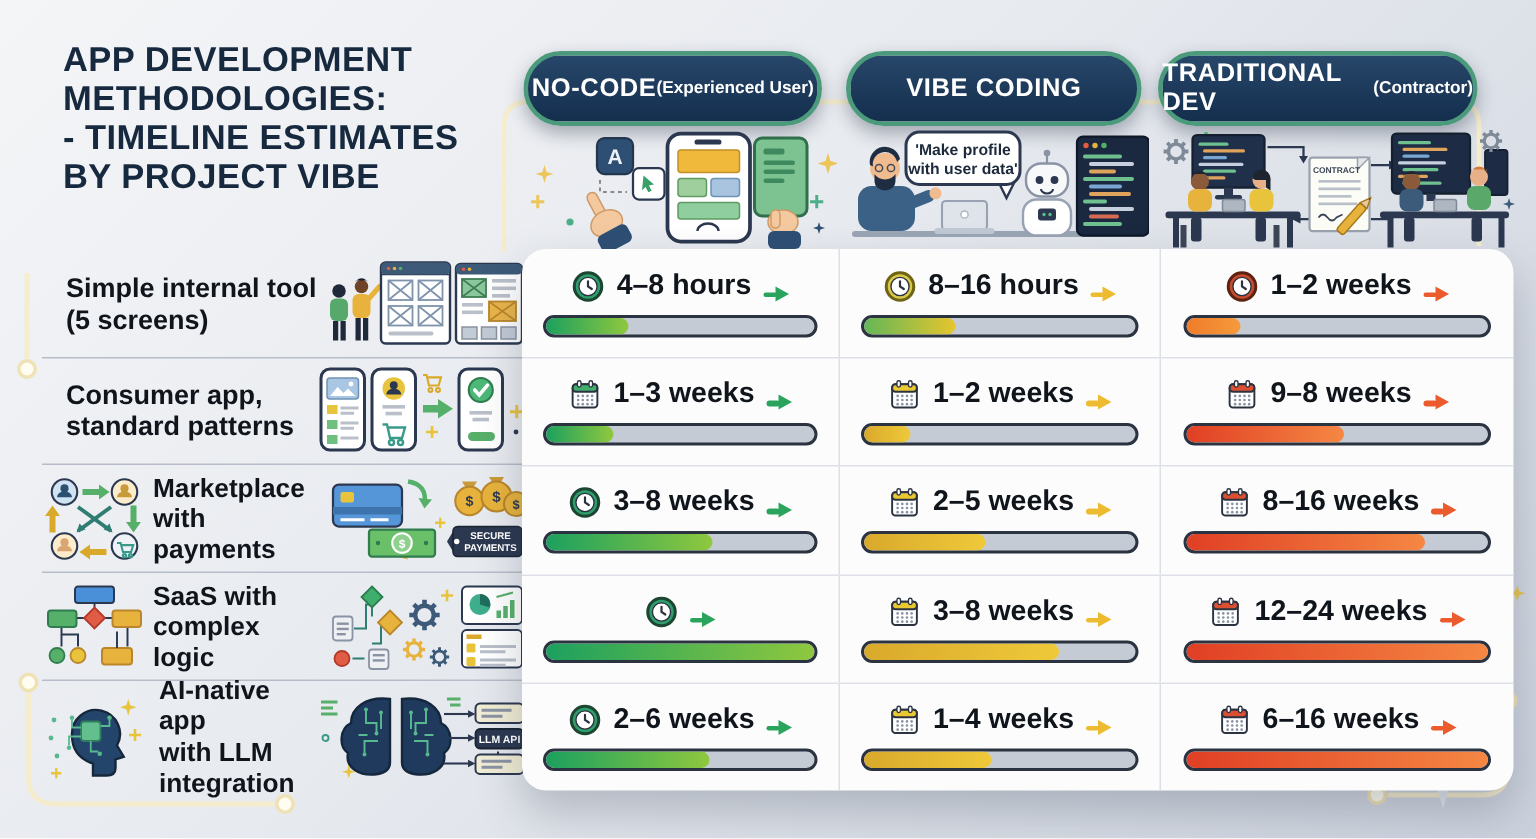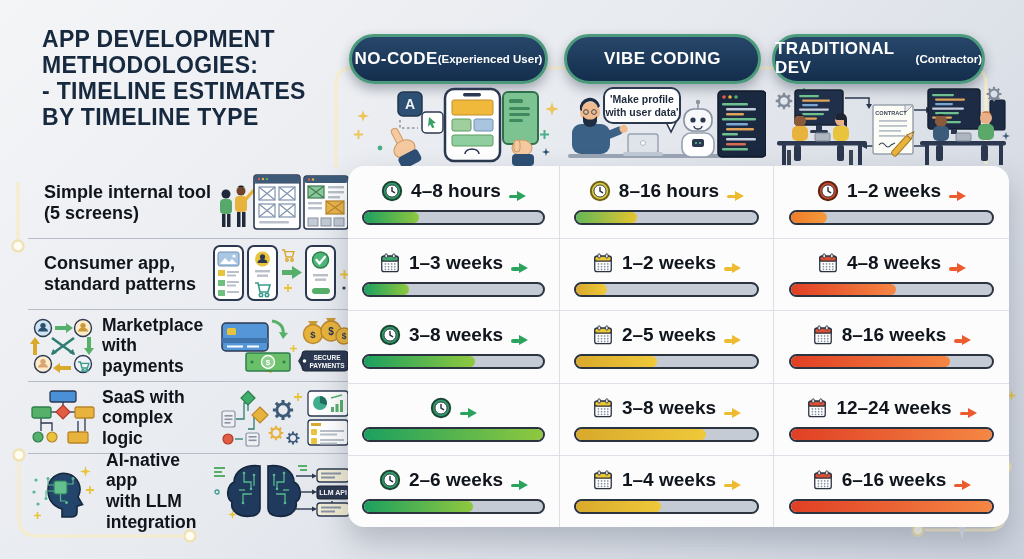--- a/index.html
+++ b/index.html
@@ -126,21 +126,21 @@
     <circle cx="918" cy="530" r="5.5"></circle>
   </g>
   <use href="#sym-plus" x="996" y="438" width="13" height="13" fill="#e7c554"></use>
   <use href="#sym-spark" x="1006" y="390" width="11" height="11" fill="#e7c554"></use>
   <use href="#sym-spark" x="945" y="505" width="34" height="34" fill="#e2e6ed"></use>
 </svg>
 
 <div id="title" class="abs pre">APP DEVELOPMENT
 METHODOLOGIES:
 - TIMELINE ESTIMATES
-BY TIMELINE TYPE</div>
+BY PROJECT VIBE</div>
 
 <div class="pill" id="pill1">
   <div class="pl">NO-CODE</div>
   <div class="ps">(Experienced User)</div>
 </div>
 <div class="pill" id="pill2">
   <div class="pl">VIBE CODING</div>
   <div class="ps"></div>
 </div>
 <div class="pill" id="pill3">
@@ -740,21 +740,21 @@
         </div>
     <div class="bar">
           <div class="fill f-yellow" style="width: 17%;"></div>
         </div>
   </div>
   <div class="cell">
     <div class="timeline">
           <svg class="ci trc">
             <use href="#sym-cal"></use>
           </svg>
-          <span>4–8 weeks</span>
+          <span>9–8 weeks</span>
           <span class="arrow ao"></span>
         </div>
     <div class="bar">
           <div class="fill f-red" style="width: 52%;"></div>
         </div>
   </div>
 
   <div class="cell c0">
     <div class="timeline">
           <svg class="ci tg">

